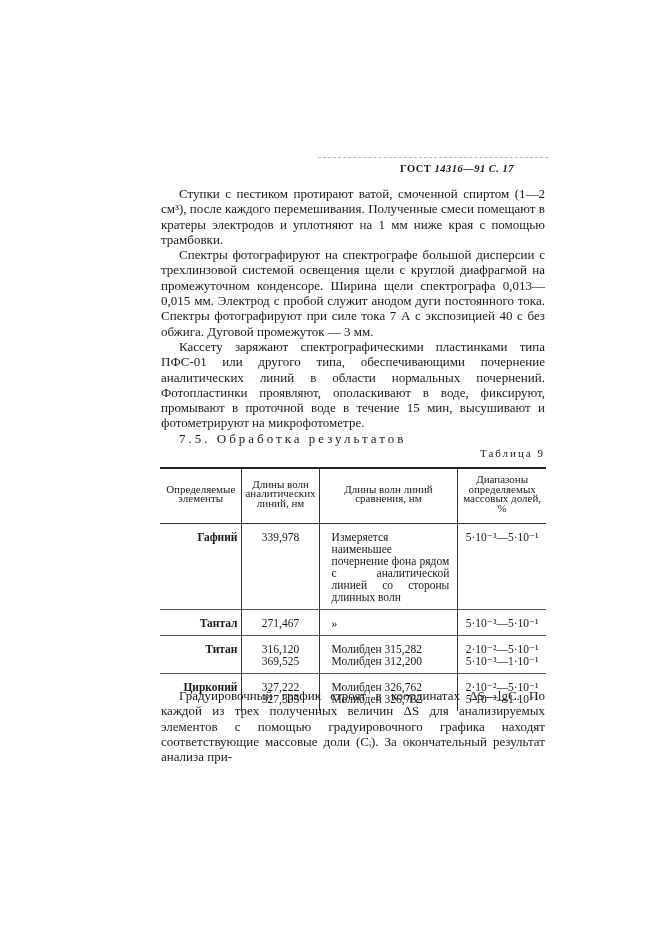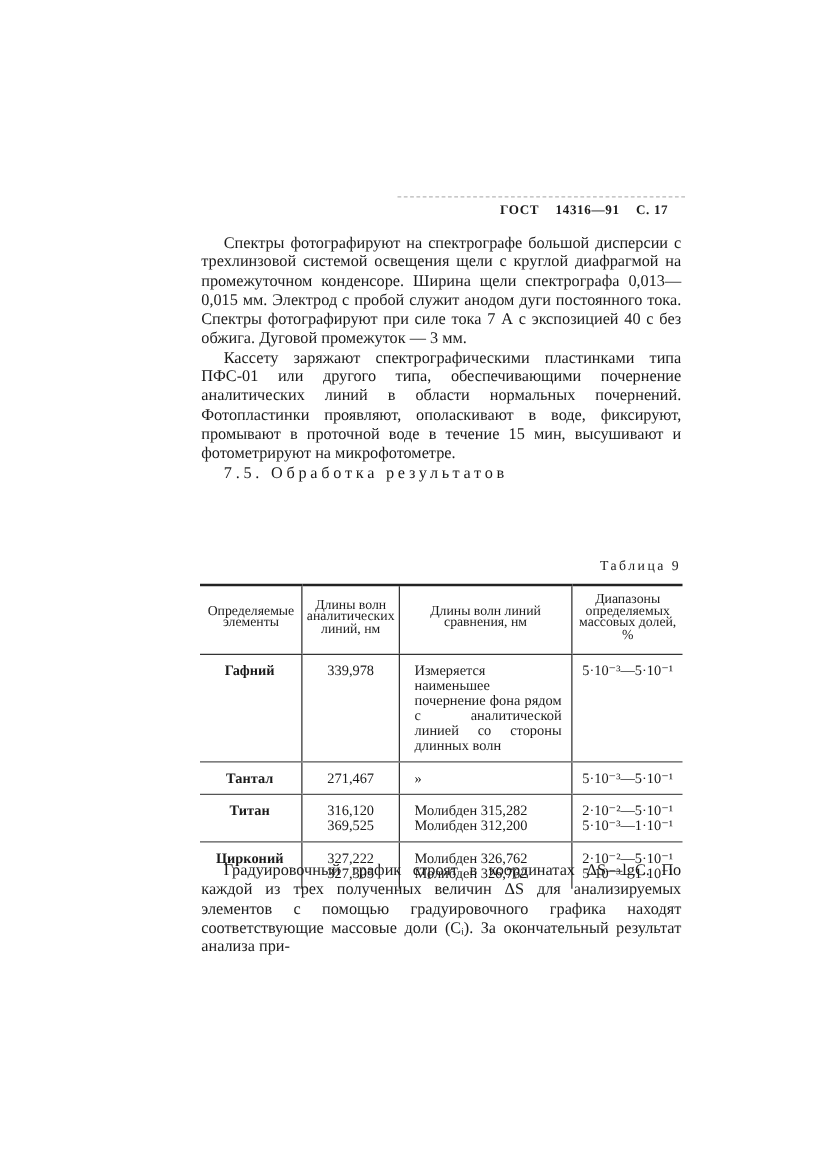--- a/index.html
+++ b/index.html
@@ -5,21 +5,21 @@
   html, body { margin: 0; padding: 0; background: #ffffff; }
   body {
     width: 661px; height: 935px; position: relative; overflow: hidden;
     font-family: "Liberation Serif", "DejaVu Serif", serif;
     color: #1a1a1a;
   }
   .header {
     position: absolute; top: 163px; left: 400px;
     font-size: 10.5px; font-weight: bold; letter-spacing: 0.5px;
   }
-  .header .sp { margin-left: 10px; }
+  .header .sp { margin-left: 0; font-style: italic; }
   .noise {
     position: absolute; top: 157px; left: 318px; width: 230px; height: 3px;
     border-top: 1px dashed #888; opacity: 0.6;
   }
   .text-block {
     position: absolute; left: 161px; width: 384px;
     font-size: 13px; line-height: 15.3px; text-align: justify;
   }
   .text-block p { margin: 0; text-indent: 18px; }
   .section-title {
@@ -37,40 +37,41 @@
     font-weight: normal; font-size: 11px; line-height: 9.5px;
     padding: 6px 3px 10px; vertical-align: middle; text-align: center;
     border-top: 2px solid #222; border-bottom: 1.5px solid #333;
   }
   table.data td {
     vertical-align: top; padding: 7px 4px 6px; line-height: 12px;
     border-bottom: 1px solid #555;
   }
   table.data tr:last-child td { border-bottom: none; }
   table.data th + th, table.data td + td { border-left: 1px solid #333; }
-  .c1 { width: 80px; text-align: center; }
+  .c1 { width: 80px; text-align: right; }
   .c2 { width: 50px; text-align: center; }
   .c3 { width: 150px; text-align: justify; }
   .c4 { width: 90px; text-align: center; }
   table.data td.c1 { font-weight: bold; padding-left: 2px; }
   table.data td.c3 { padding-left: 12px; padding-right: 8px; }
   .ml { display: block; }
   .bottom-block { top: 688px; }
 </style>
 </head>
 <body>
 
 <div class="noise"></div>
 <div class="header">
   <span>ГОСТ</span>
   <span class="sp">14316—91</span>
   <span class="sp">С. 17</span>
 </div>
 
 <div class="text-block" style="top:186px;">
+  <p>Ступки с пестиком протирают ватой, смоченной спиртом (1—2 см³), после каждого перемешивания. Полученные смеси помещают в кратеры электродов и уплотняют на 1 мм ниже края с помощью трамбовки.</p>
   <p>Спектры фотографируют на спектрографе большой дисперсии с трехлинзовой системой освещения щели с круглой диафрагмой на промежуточном конденсоре. Ширина щели спектрографа 0,013—0,015 мм. Электрод с пробой служит анодом дуги постоянного тока. Спектры фотографируют при силе тока 7 А с экспозицией 40 с без обжига. Дуговой промежуток — 3 мм.</p>
   <p>Кассету заряжают спектрографическими пластинками типа ПФС-01 или другого типа, обеспечивающими почернение аналитических линий в области нормальных почернений. Фотопластинки проявляют, ополаскивают в воде, фиксируют, промывают в проточной воде в течение 15 мин, высушивают и фотометрируют на микрофотометре.</p>
   <p class="section-title">7.5. Обработка результатов</p>
 </div>
 
 <div class="table-caption">Таблица 9</div>
 
 <table class="data">
   <thead>
     <tr>

